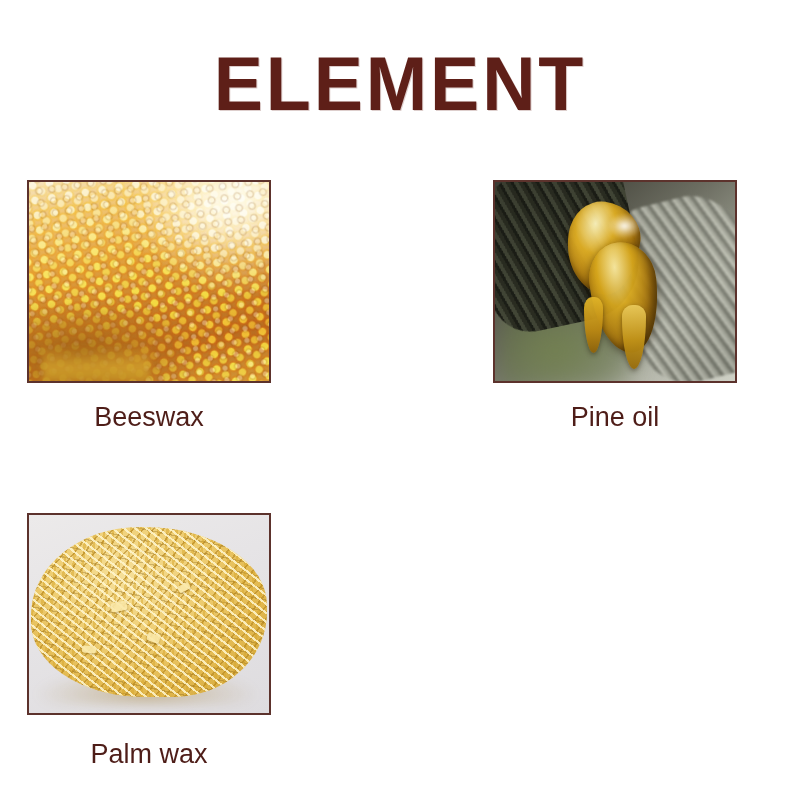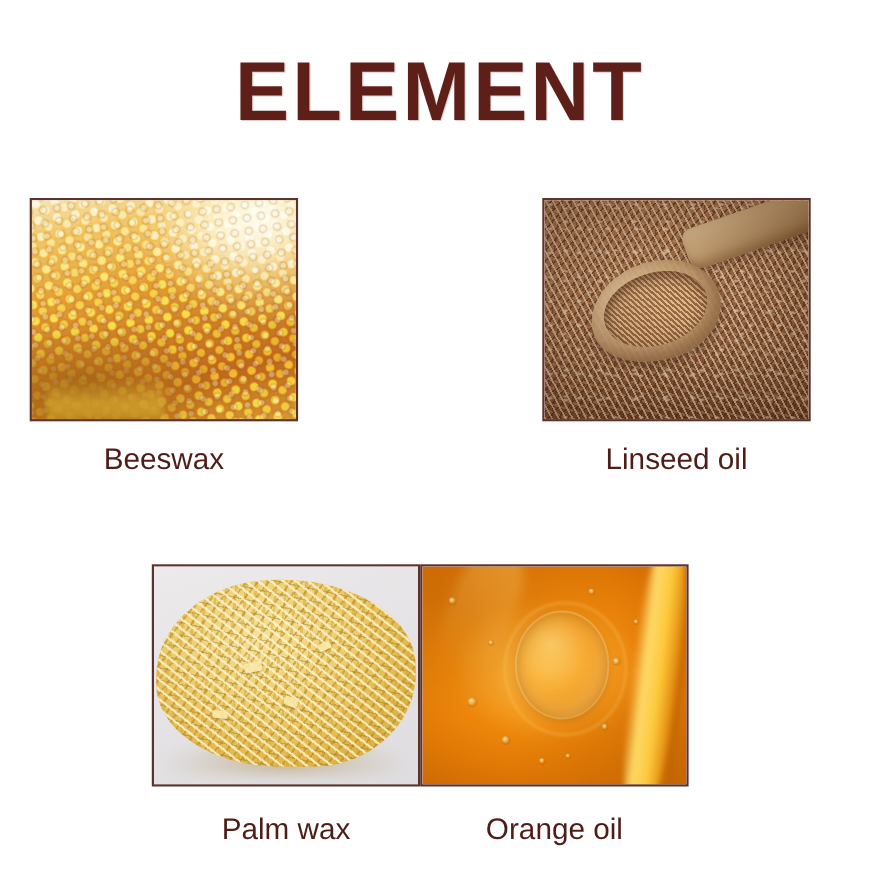--- a/index.html
+++ b/index.html
@@ -44,21 +44,21 @@
     position: absolute;
     top: 180px;
     left: 27px;
     width: 746px;
   }
   .row {
     display: flex;
     justify-content: space-between;
     width: 710px;
   }
-  .row-2 { margin-top: 80px; justify-content: center; }
+  .row-2 { margin-top: 80px; }
 
   .cell {
     width: 244px;
   }
 
   .thumb {
     position: relative;
     width: 240px;
     height: 199px;
     border: 2px solid #5c322c;
@@ -431,34 +431,36 @@
             <div class="glow"></div>
             <div class="cells"></div>
             <div class="cells2"></div>
             <div class="pool"></div>
             <div class="drip"></div>
           </div>
         </div>
         <div class="caption">Beeswax</div>
       </div>
 
+
       <div class="cell">
         <div class="thumb">
-          <div class="thumb-inner art-linseed">
-            <div class="seeds"></div>
-            <div class="seeds2"></div>
-            <div class="spoon-handle"></div>
-            <div class="spoon-bowl"></div>
-            <div class="spoon-inner"></div>
-            <div class="shade"></div>
+          <div class="thumb-inner art-pine">
+            <div class="blurbg"></div>
+            <div class="bark2"></div>
+            <div class="bark"></div>
+            <div class="resin-a"></div>
+            <div class="resin-b"></div>
+            <div class="drip1"></div>
+            <div class="drip2"></div>
+            <div class="spark"></div>
           </div>
         </div>
-        <div class="caption">Linseed oil</div>
+        <div class="caption">Pine oil</div>
       </div>
-
 
     </div>
 
     <div class="row row-2">
 
       <div class="cell">
         <div class="thumb">
           <div class="thumb-inner art-palm">
             <div class="shadow"></div>
             <div class="pile"></div>
@@ -466,40 +468,17 @@
             <div class="chip" style="left:34%;top:44%;width:16px;height:9px;transform:rotate(-12deg);border-radius:2px;"></div>
             <div class="chip" style="left:49%;top:60%;width:13px;height:8px;transform:rotate(20deg);border-radius:2px;"></div>
             <div class="chip" style="left:22%;top:66%;width:14px;height:7px;transform:rotate(6deg);border-radius:2px;"></div>
             <div class="chip" style="left:62%;top:35%;width:12px;height:7px;transform:rotate(-25deg);border-radius:2px;"></div>
           </div>
         </div>
         <div class="caption">Palm wax</div>
       </div>
 
 
-      <div class="cell">
-        <div class="thumb">
-          <div class="thumb-inner art-orange">
-            <div class="swirl"></div>
-            <div class="streak"></div>
-            <div class="band2"></div>
-            <div class="band"></div>
-            <div class="bubble-ring"></div>
-            <div class="bubble-big"></div>
-            <div class="dot" style="left:10%;top:14%;width:7px;height:7px;"></div>
-            <div class="dot" style="left:17%;top:60%;width:9px;height:9px;"></div>
-            <div class="dot" style="left:25%;top:34%;width:5px;height:5px;"></div>
-            <div class="dot" style="left:30%;top:78%;width:8px;height:8px;"></div>
-            <div class="dot" style="left:63%;top:10%;width:6px;height:6px;"></div>
-            <div class="dot" style="left:72%;top:42%;width:7px;height:7px;"></div>
-            <div class="dot" style="left:68%;top:72%;width:6px;height:6px;"></div>
-            <div class="dot" style="left:54%;top:86%;width:5px;height:5px;"></div>
-            <div class="dot" style="left:80%;top:24%;width:5px;height:5px;"></div>
-            <div class="dot" style="left:44%;top:88%;width:6px;height:6px;"></div>
-          </div>
-        </div>
-        <div class="caption">Orange oil</div>
-      </div>
 
     </div>
 
   </div>
 </div>
 
 </body></html>

